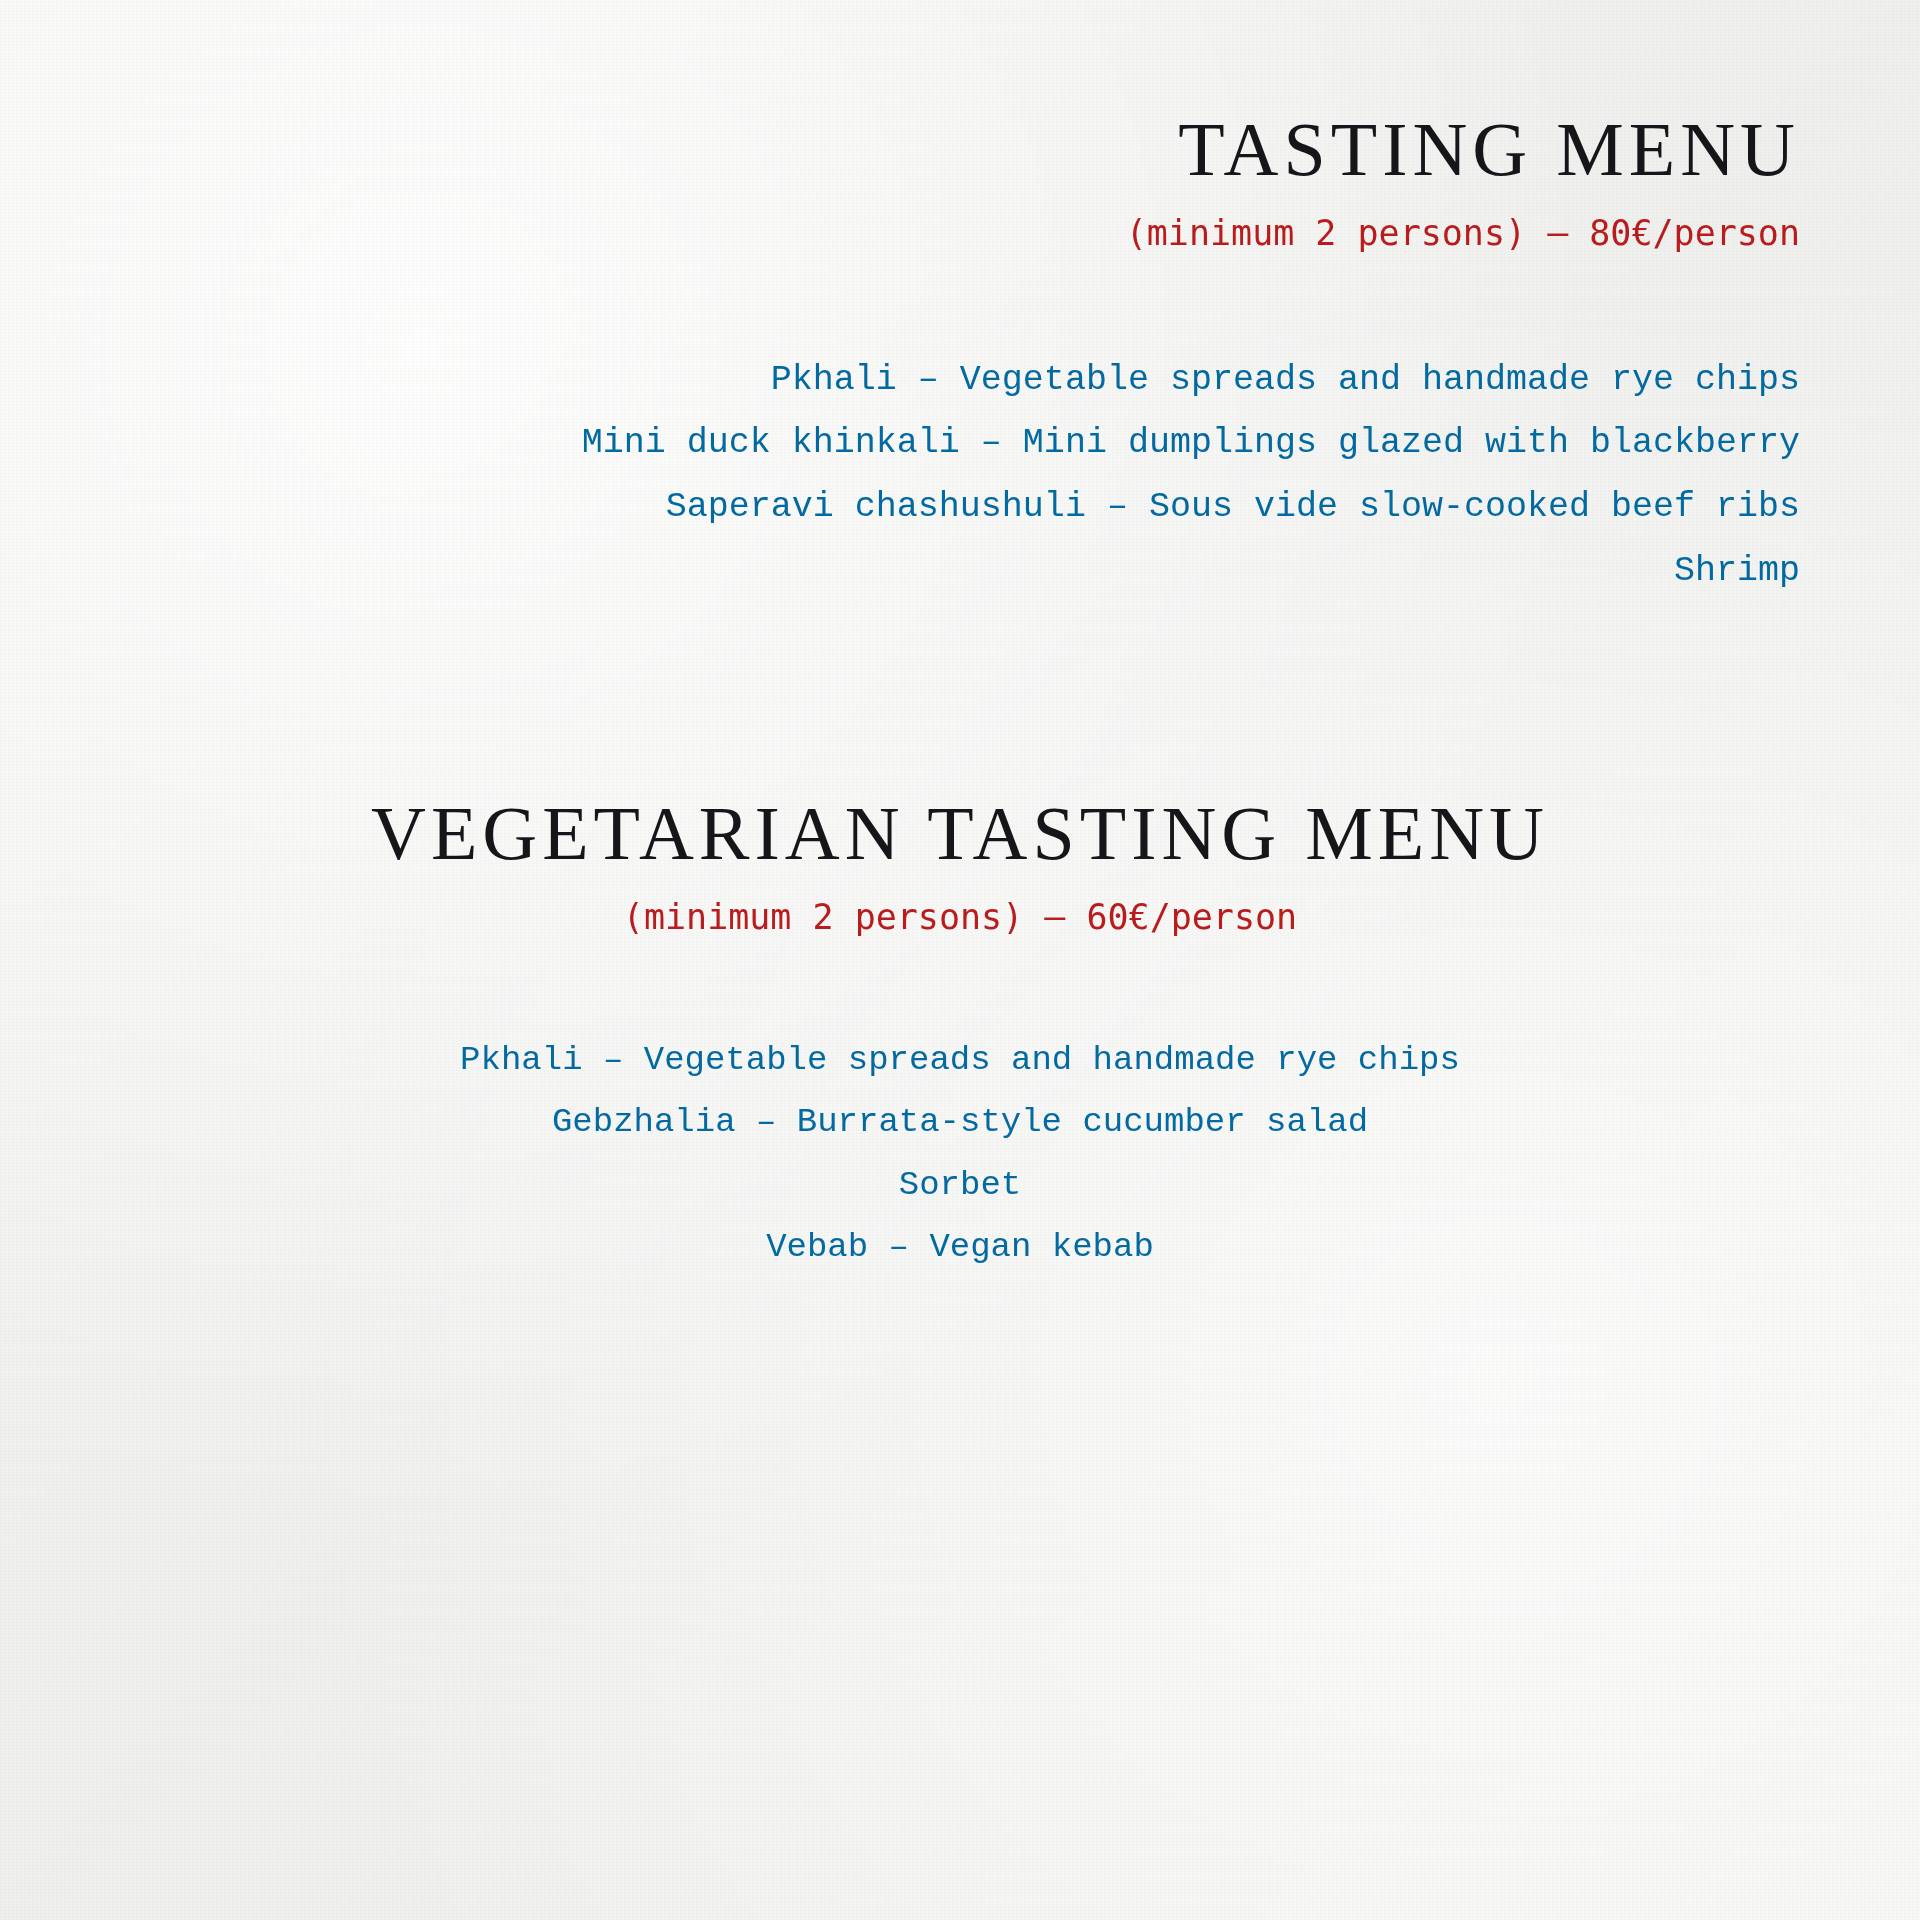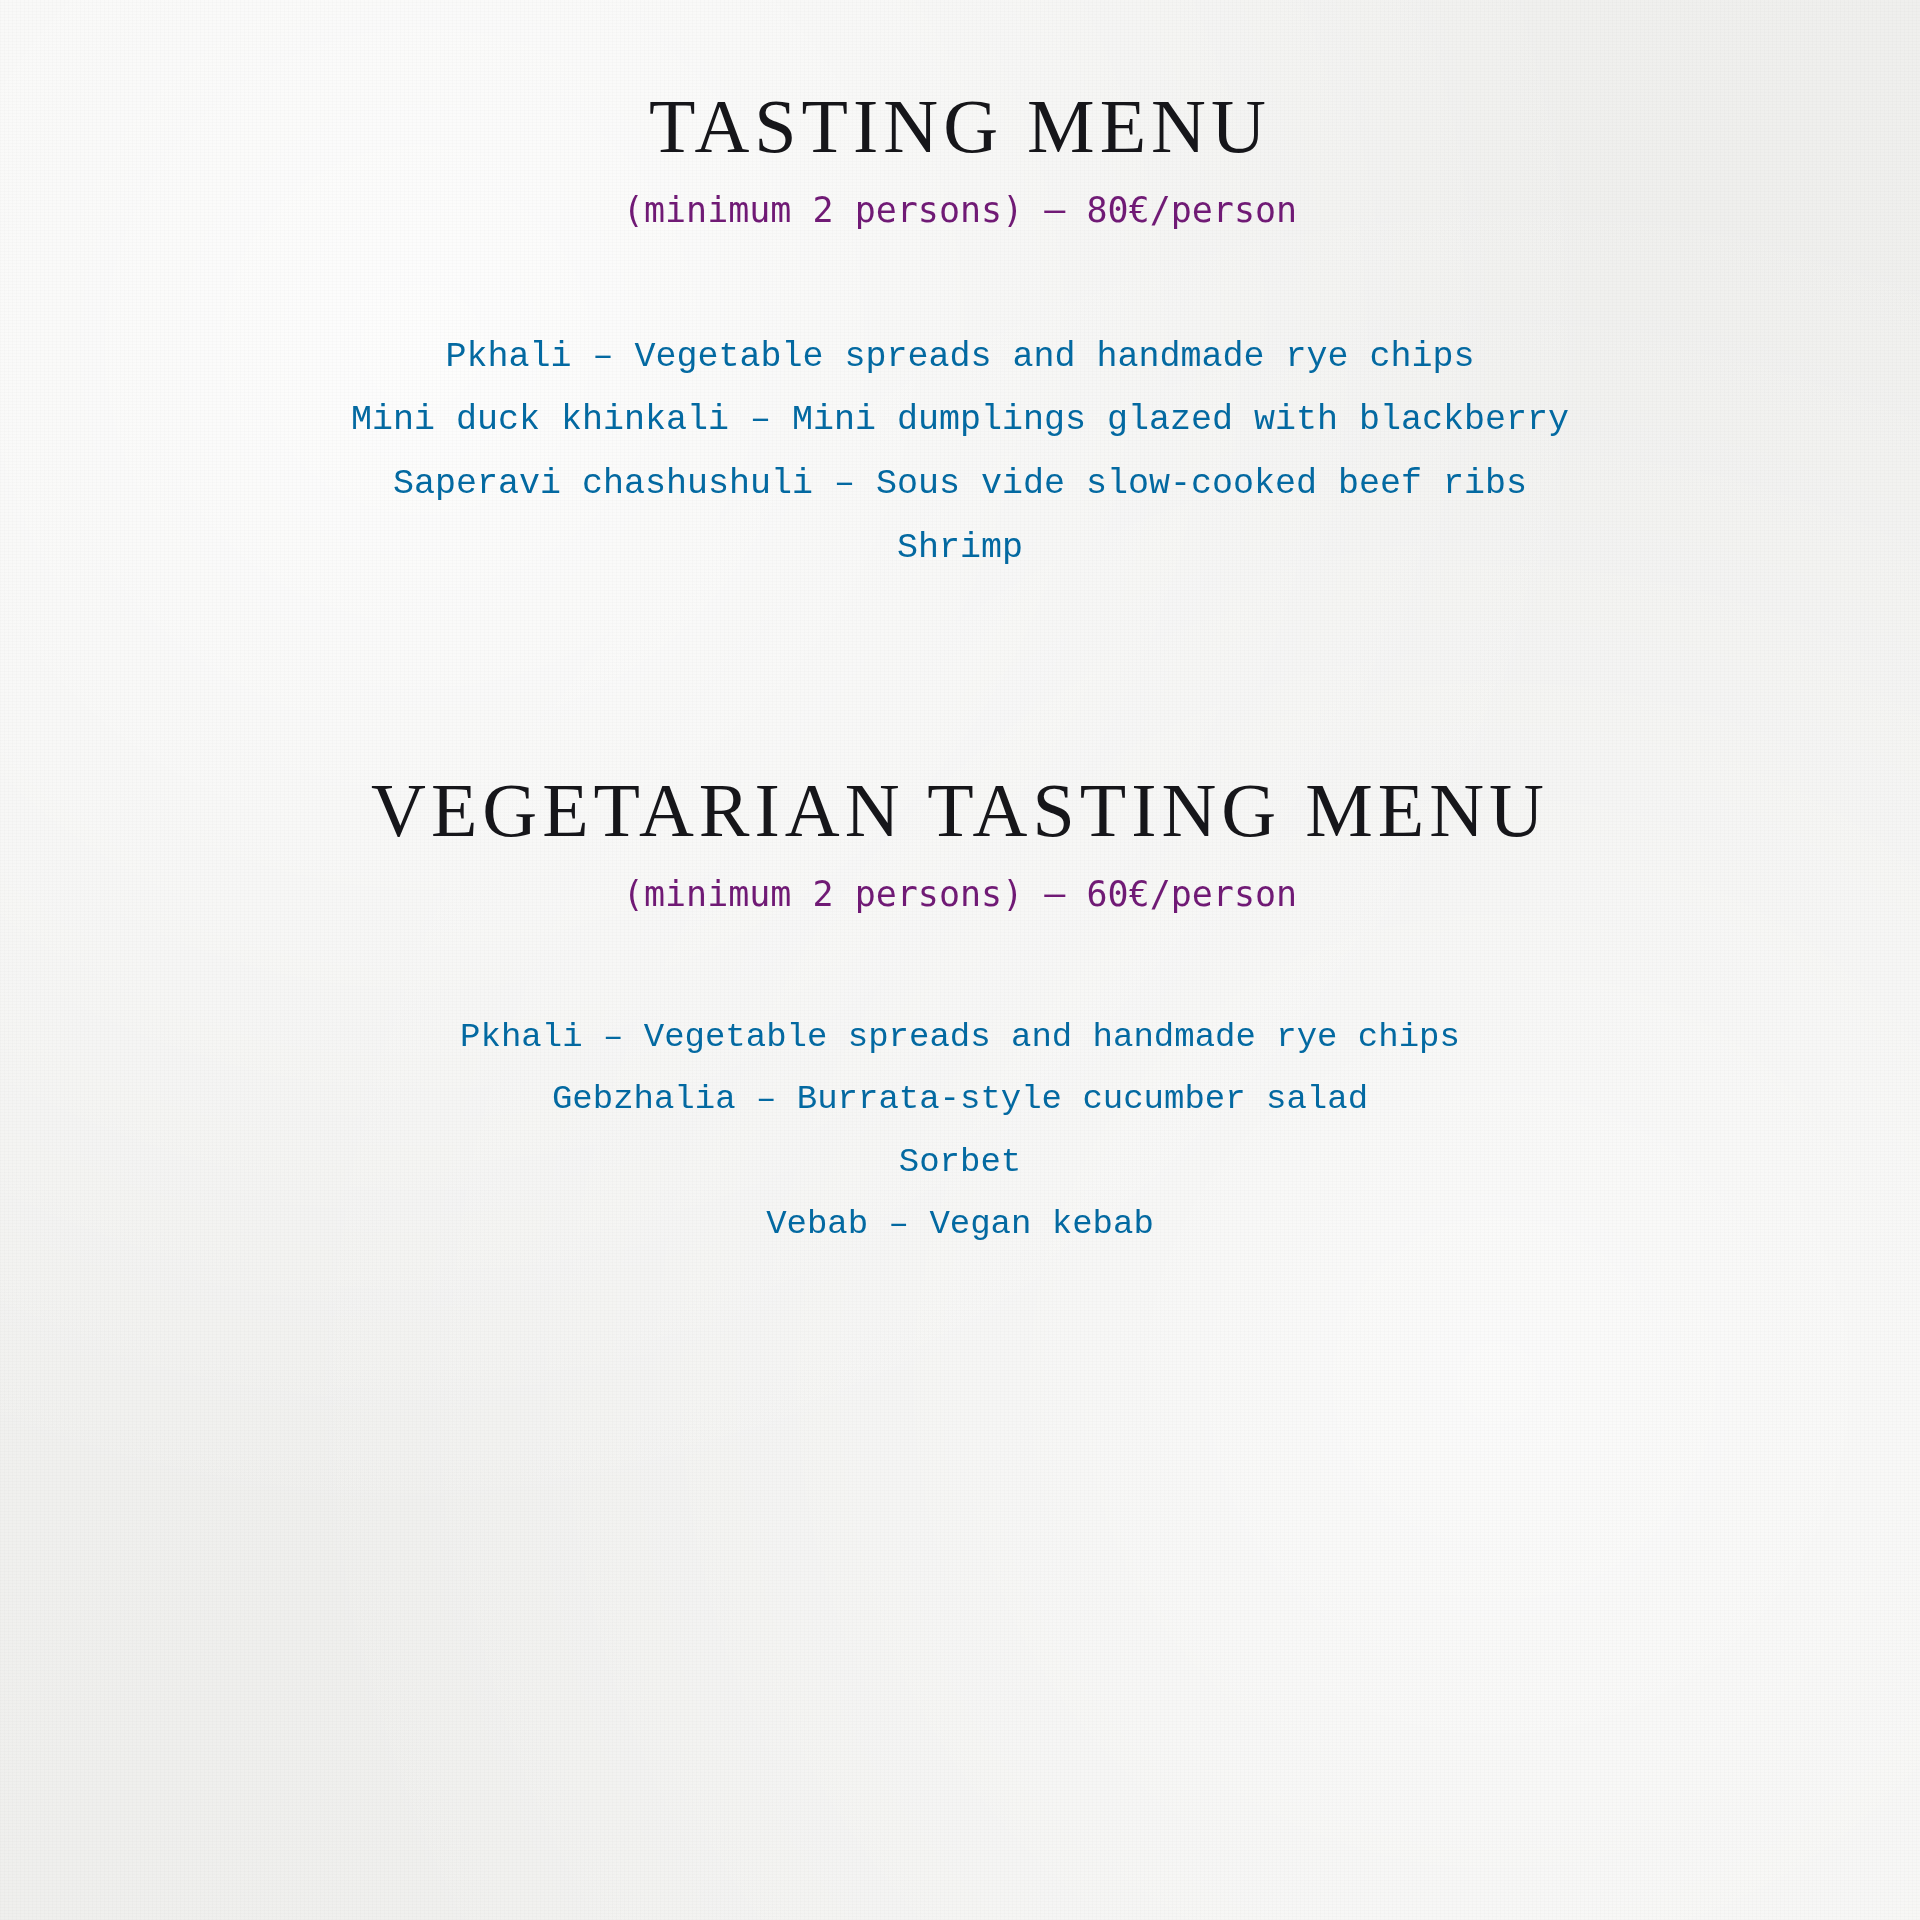--- a/index.html
+++ b/index.html
@@ -33,38 +33,38 @@
     position: relative;
     z-index: 2;
     width: 1920px;
     height: 1920px;
     box-sizing: border-box;
     padding: 0 120px;
   }
   .menu-section {
     text-align: center;
   }
-  .section-1 { padding-top: 88px; }
+  .section-1 { padding-top: 111px; text-align: right; }
   .section-2 { padding-top: 192px; }
 
   .section-title {
     font-family: "Liberation Serif", serif;
     font-weight: 400;
     font-size: 76px;
     letter-spacing: 5px;
     line-height: 1.02;
     color: #16161a;
     margin: 0;
     white-space: nowrap;
   }
   .section-subtitle {
     font-family: "DejaVu Sans Mono", monospace;
     font-size: 35px;
     letter-spacing: 0px;
-    color: #701a75;
+    color: #b91c1c;
     margin: 24px 0 0 0;
     font-weight: 400;
   }
   .course-list {
     list-style: none;
     margin: 0;
     padding: 0;
   }
   .section-1 .course-list { margin-top: 96px; }
   .section-2 .course-list { margin-top: 92px; }

